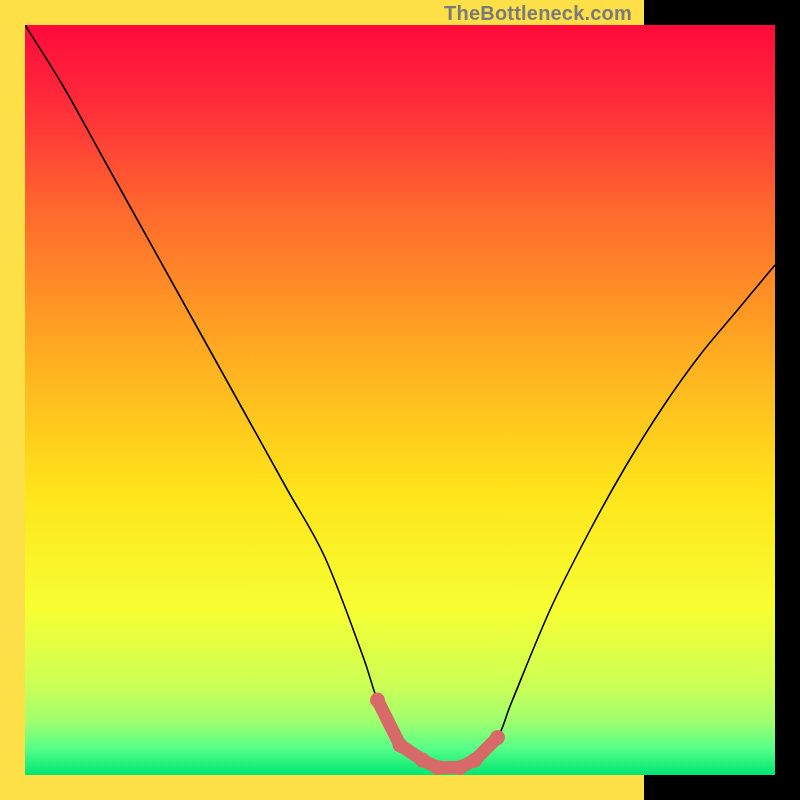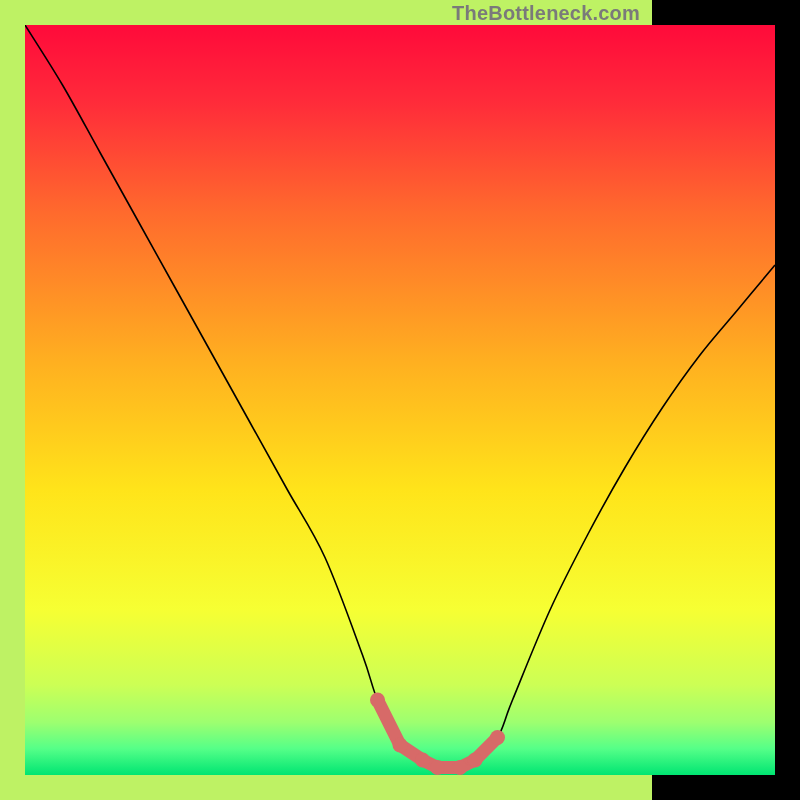--- a/index.html
+++ b/index.html
@@ -9,22 +9,21 @@
     height: 800px;
     background: #000;
     overflow: hidden;
   }
   .frame {
     position: absolute;
     left: 0;
     top: 0;
     width: 644px;
     height: 800px;
-    background: #bef264;
-    padding-left: 8px;
+    background: #fde047;
   }
   .plot {
     position: absolute;
     left: 25px;
     top: 25px;
     width: 750px;
     height: 750px;
   }
   .attribution {
     position: absolute;

